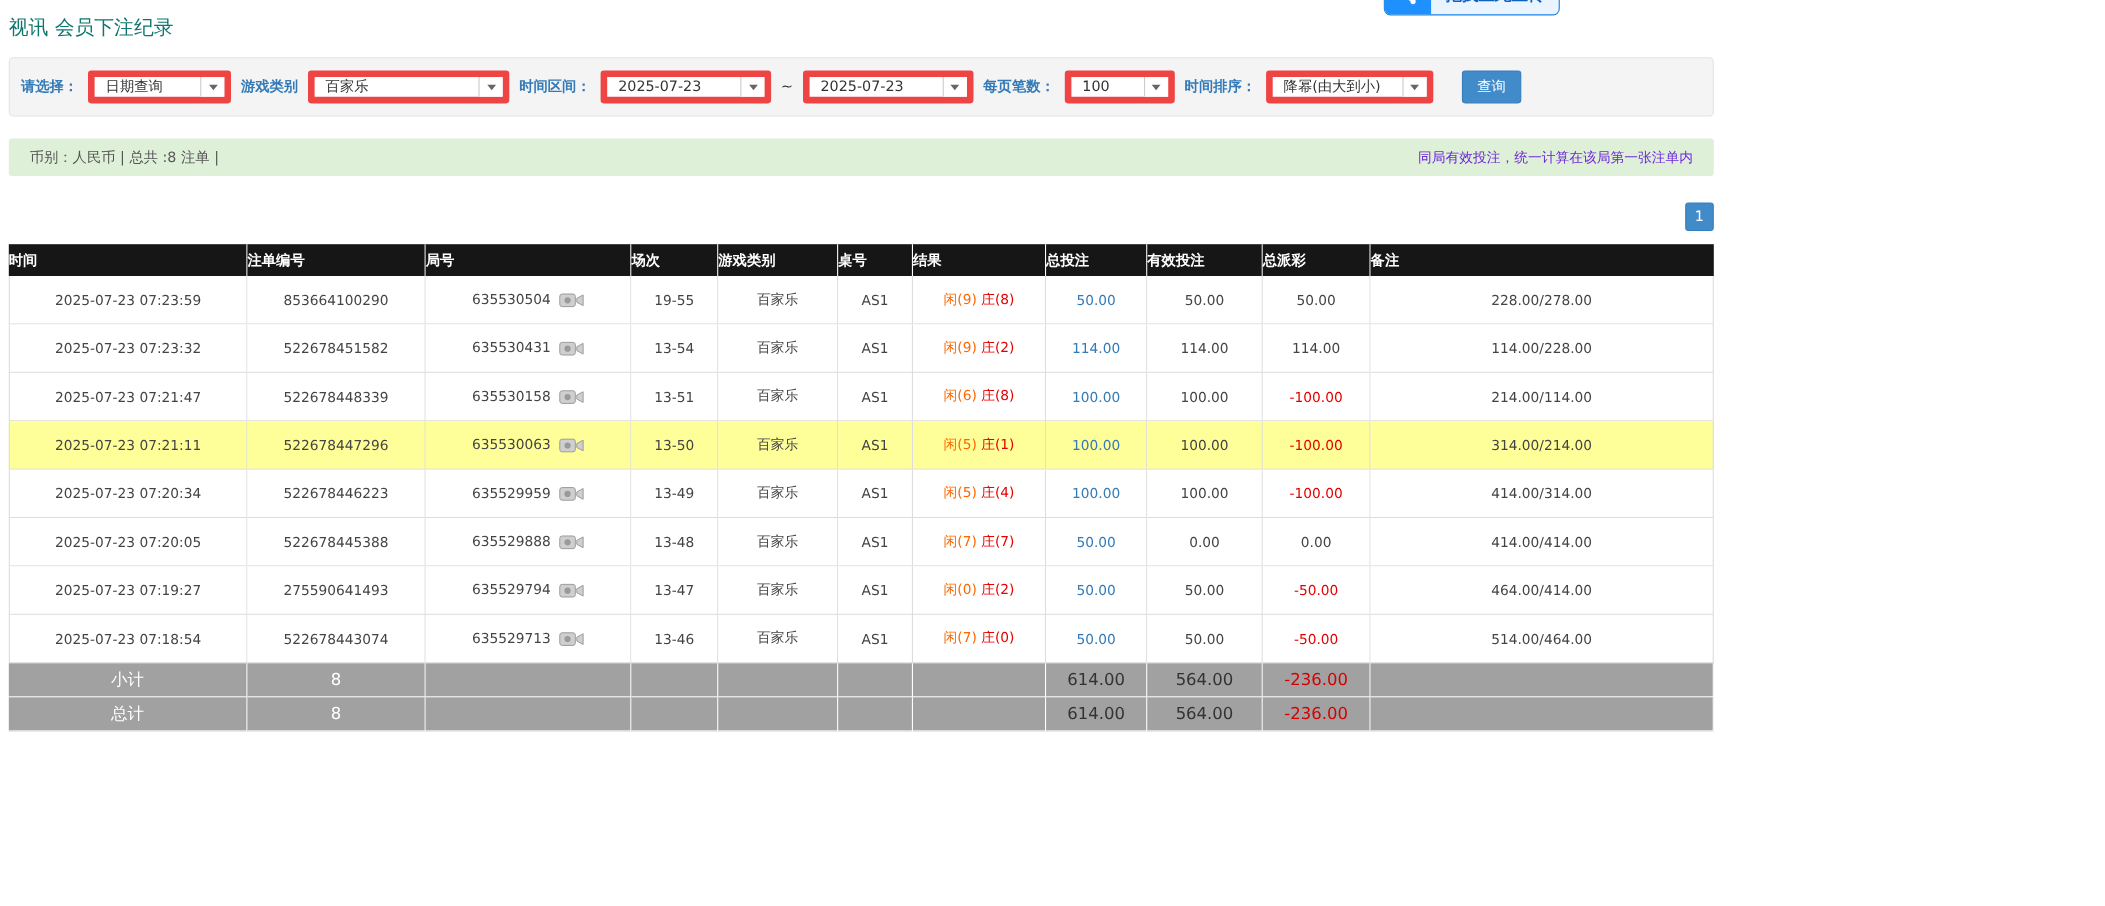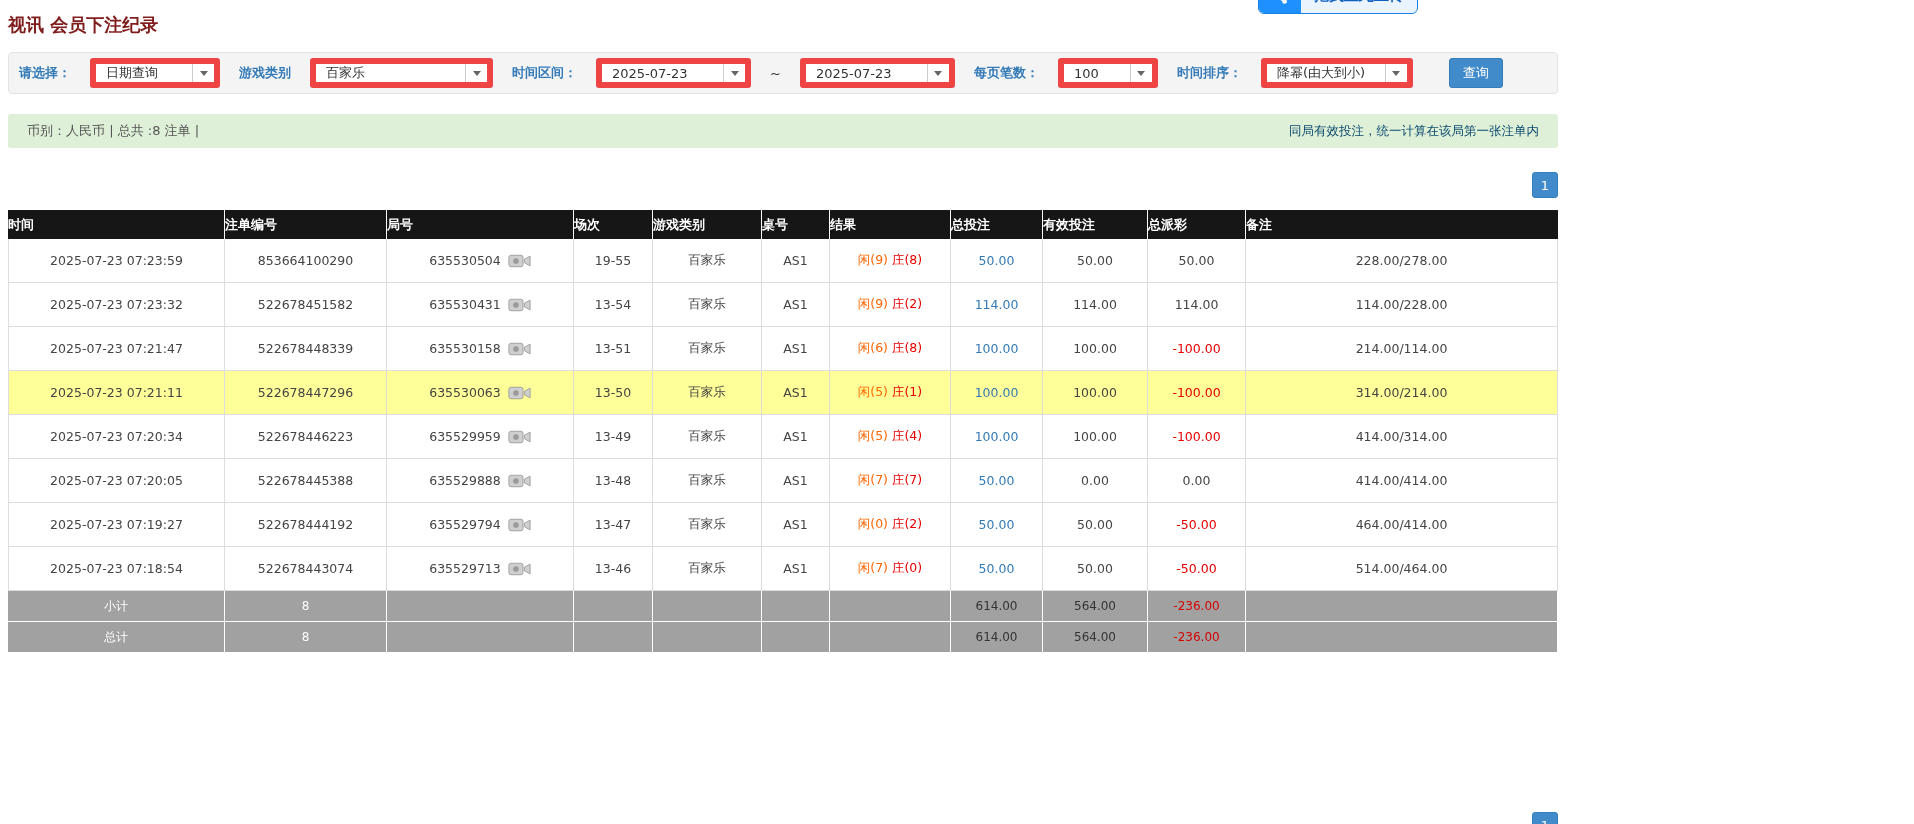--- a/index.html
+++ b/index.html
@@ -2,59 +2,59 @@
 <html><head>
 <meta charset="utf-8">
 <style>
   *{box-sizing:border-box;margin:0;padding:0}
   html,body{width:1914px;height:824px;overflow:hidden}
   body{background:#fff;font-family:"DejaVu Sans","Liberation Sans",sans-serif;font-size:13px;color:#333;position:relative}
   .container{width:1550px;margin:0 8px}
 
   
   .topbar{position:relative;padding-top:13px;height:46px}
-  .page-title{font-size:18px;font-weight:700;color:#7f1d1d}
+  .page-title{font-size:18px;font-weight:400;color:#0f766e}
   .upload{position:absolute;left:1250px;top:-24px;display:flex;align-items:stretch;height:38px;border:1px solid #1a82e2;border-radius:6px;overflow:hidden;background:#eaf4fe;cursor:pointer}
   .upload-iconbox{width:42px;background:#1e90ff;display:flex;align-items:center;justify-content:center}
   .upload-text{display:flex;align-items:center;padding:0 13px;color:#1060c0;font-weight:bold;font-size:15px;white-space:nowrap}
 
   
-  .filterbar{display:flex;align-items:center;gap:19px;background:#f4f4f4;border:1px solid #e3e3e3;border-radius:4px;height:42px;padding:0 10px;margin-top:6px}
+  .filterbar{display:flex;align-items:center;gap:9px;background:#f4f4f4;border:1px solid #e3e3e3;border-radius:4px;height:54px;padding:0 10px;margin-top:6px}
   .flabel{color:#337ab7;font-weight:bold;font-size:13px;white-space:nowrap}
   .select{display:inline-flex;height:30px;background:#fff;border:6px solid #ef4444;border-radius:3px;overflow:hidden;flex:none;cursor:pointer}
   .select-value{display:flex;align-items:center;padding:0 10px;font-size:13px;color:#333;flex:1;white-space:nowrap;overflow:hidden}
   .select-caret{width:22px;border-left:1px solid #ccc;display:flex;align-items:center;justify-content:center;background:#fff}
   .caret{width:0;height:0;border-left:4px solid transparent;border-right:4px solid transparent;border-top:5px solid #666}
   .w130{width:130px}.w183{width:183px}.w155{width:155px}.w100{width:100px}.w152{width:152px}
   .tilde{color:#333}
   .btn-search{height:30px;padding:0 13px;background:#428bca;color:#fff;border:1px solid #357ebd;border-radius:3px;font-size:13px;cursor:pointer;margin-left:17px;font-family:inherit}
 
   
   .summary{display:flex;justify-content:space-between;align-items:center;height:34px;background:#dff0d8;border-radius:3px;margin-top:20px;padding:0 19px;font-size:13px}
   .summary-left{color:#555}
-  .summary-right{color:#0c4a6e;font-size:12.5px}
+  .summary-right{color:#6d28d9;font-size:12.5px}
 
   
   .pager{display:flex;justify-content:flex-end;margin-top:24px}
   .pager.bottom{margin-top:159px}
   .page-btn{min-width:26px;height:26px;background:#428bca;color:#fff;border:1px solid #357ebd;border-radius:3px;font-size:13px;display:flex;align-items:center;justify-content:center;cursor:pointer;font-family:inherit;padding:0 8px}
 
   
   table.records{width:1550px;table-layout:fixed;border-collapse:separate;border-spacing:0;margin-top:12px;font-size:12.5px}
   thead th{background:#161616;color:#fff;height:29px;font-size:13px;font-weight:bold;border-right:1px solid #fff;text-align:left;white-space:nowrap}
   thead th:last-child{border-right:none}
   tbody td{height:44px;text-align:center;border-bottom:1px solid #ddd;border-right:1px solid #ddd;color:#444;background:#fff;white-space:nowrap}
   tbody td:first-child{border-left:1px solid #ddd}
   tbody tr.highlight td{background:#ffff99}
   .blue{color:#337ab7;cursor:pointer}
   .neg{color:#e60000}
   .player{color:#f60}
   .banker{color:#e60000}
   .round-icon{display:inline-block;margin-left:7px;vertical-align:middle;line-height:0;cursor:pointer}
-  tfoot td{height:31px;background:#a1a1a1;border-right:1px solid #fff;border-bottom:1px solid #fff;text-align:center;color:#fff;font-size:12px}
+  tfoot td{height:31px;background:#a1a1a1;border-right:1px solid #fff;border-bottom:1px solid #fff;text-align:center;color:#fff;font-size:15px}
   tfoot td.fnum{color:#333}
   tfoot td.fnum.neg{color:#d60000}
 </style>
 </head>
 <body>
 
 <div class="container">
 
   <div class="topbar">
     <div class="page-title">视讯 会员下注纪录</div>
@@ -259,21 +259,21 @@
           <td>百家乐</td>
           <td>AS1</td>
           <td><span class="player">闲(7)</span> <span class="banker">庄(7)</span></td>
           <td><span class="blue">50.00</span></td>
           <td>0.00</td>
           <td>0.00</td>
           <td>414.00/414.00</td>
         </tr>
         <tr>
           <td>2025-07-23 07:19:27</td>
-          <td>522678444192</td>
+          <td>275590641493</td>
           <td><span>635529794</span><span class="round-icon"><svg width="23" height="18" viewBox="0 0 26 20">
                 <rect x="1" y="3.5" width="16" height="13" rx="2.5" fill="#cfcfcf" stroke="#9a9a9a"></rect>
                 <path d="M18.5 8 L25 4.5 V15.5 L18.5 12 Z" fill="#cfcfcf" stroke="#9a9a9a"></path>
                 <circle cx="9" cy="10" r="3.2" fill="#9a9a9a"></circle>
               </svg></span></td>
           <td>13-47</td>
           <td>百家乐</td>
           <td>AS1</td>
           <td><span class="player">闲(0)</span> <span class="banker">庄(2)</span></td>
           <td><span class="blue">50.00</span></td>

